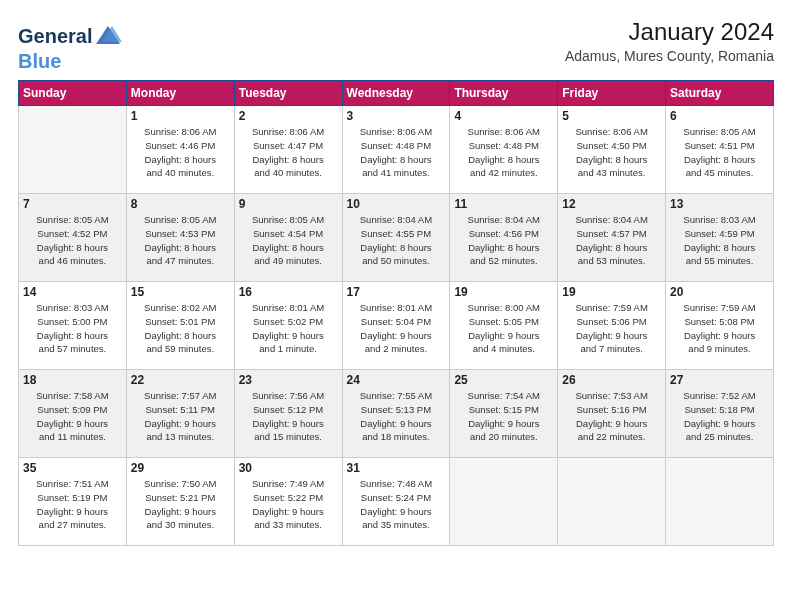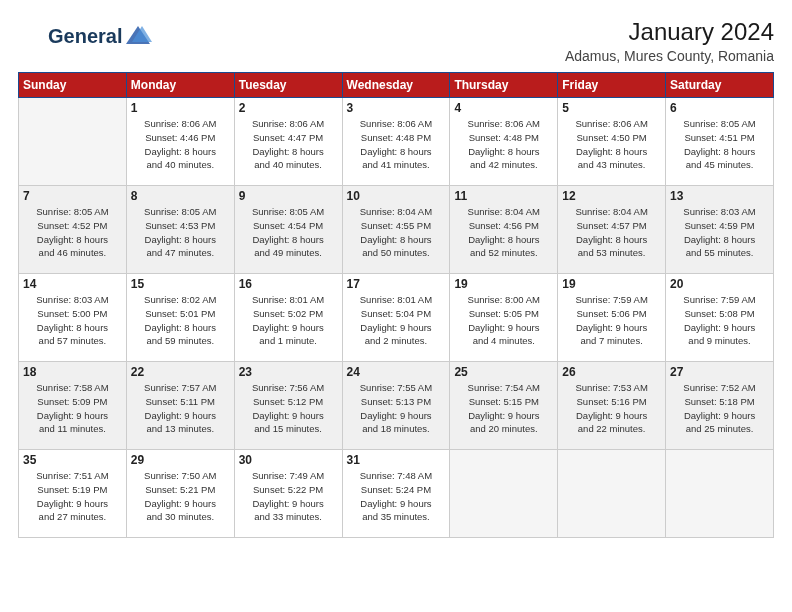--- a/index.html
+++ b/index.html
@@ -14,21 +14,20 @@
       width: 792px;
       height: 612px;
       padding: 18px 18px 10px 18px;
       background: #fff;
     }
     .header {
       display: flex;
       align-items: flex-start;
       justify-content: space-between;
       margin-bottom: 8px;
-      margin-left: 30px;
     }
     .logo {
       display: flex;
       align-items: center;
       margin-top: 4px;
     }
     .logo-text {
       font-size: 20px;
       font-weight: bold;
       color: #1a3a5c;
@@ -55,21 +54,21 @@
       color: #444;
       margin-top: 2px;
       text-align: right;
     }
     .calendar {
       width: 100%;
       border-collapse: collapse;
       table-layout: fixed;
     }
     .calendar th {
-      background: #b91c1c;
+      background: #be185d;
       color: #fff;
       font-size: 12px;
       font-weight: bold;
       padding: 5px 4px;
       text-align: left;
       border: 1px solid #1a4a90;
     }
     .calendar td {
       border: 1px solid #ccc;
       vertical-align: top;
@@ -104,20 +103,21 @@
   <div class="header">
     <div class="logo">
       <div>
         <div style="display:flex;align-items:center;">
           <span class="logo-text">General</span>
           <svg class="logo-icon" viewBox="0 0 28 28">
             <polygon points="14,4 26,22 2,22" fill="#2a5caa" opacity="0.85"></polygon>
             <polygon points="18,4 28,20 8,20" fill="#4a90d9" opacity="0.7"></polygon>
           </svg>
         </div>
+        <div class="logo-text"><span>Blue</span></div>
       </div>
     </div>
     <div class="title-section">
       <div class="month-title">January 2024</div>
       <div class="subtitle">Adamus, Mures County, Romania</div>
     </div>
   </div>
 
   <table class="calendar">
     <thead>

